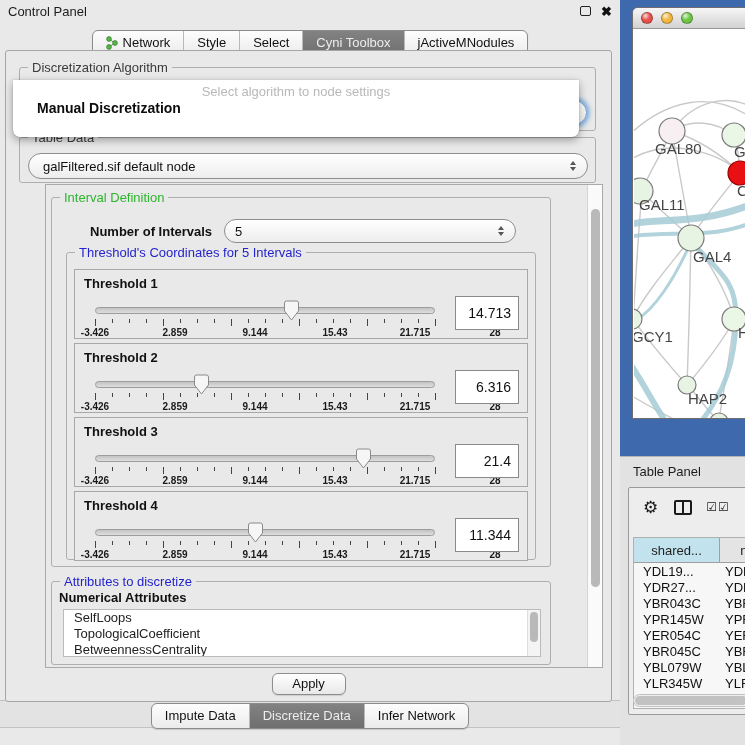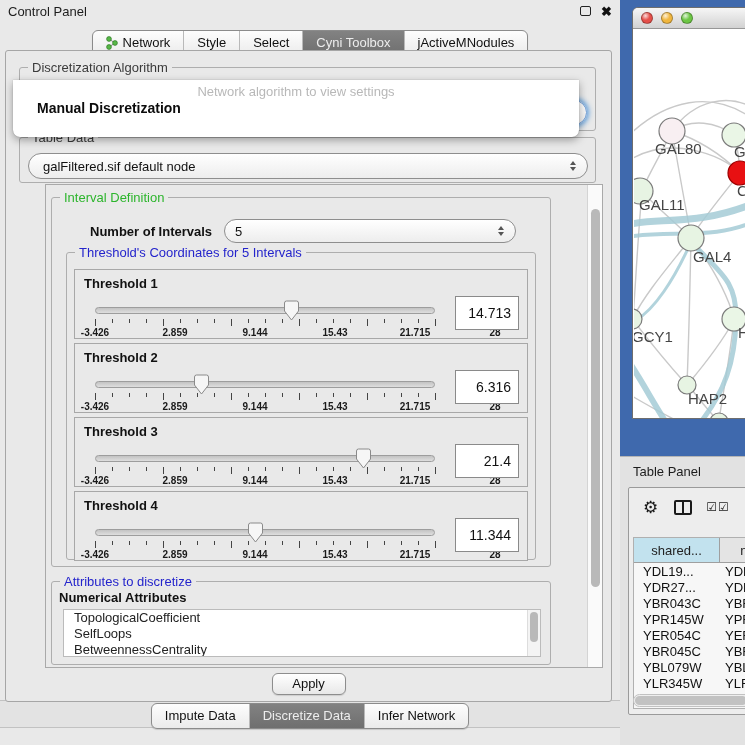--- a/index.html
+++ b/index.html
@@ -170,21 +170,21 @@
       </div>
       <div class="combo focused" style="left:21px; top:49px; width:560px; height:25px;">
         <span class="val"></span>
         <span class="stepper">
             <i class="up"></i>
             <i class="down"></i>
           </span>
       </div>
 
       <div class="alg-popup">
-        <div class="alg-hint">Network algorithm to view settings</div>
+        <div class="alg-hint">Select algorithm to node settings</div>
         <div id="popup-options">
             <div class="alg-option selected">Manual Discretization</div>
           </div>
       </div>
 
       <div class="tgroup" style="left:13px; top:86px; width:577px; height:46px;">
         <span class="legend dark">Table Data</span>
         <div class="combo" style="left:8px; top:15px; width:560px; height:26px;">
           <span class="val">galFiltered.sif default node</span>
           <span class="stepper">
@@ -384,22 +384,22 @@
   </div>
 </div>
           </div>
         </div>
 
         <div class="tgroup" style="left:5px; top:396px; width:500px; height:84px;">
           <span class="legend blue">Attributes to discretize</span>
           <span class="attr-label">Numerical Attributes</span>
           <div class="attr-list">
             <div id="attr-items">
+                <div class="attr-item">SelfLoops</div>
                 <div class="attr-item">TopologicalCoefficient</div>
-                <div class="attr-item">SelfLoops</div>
                 <div class="attr-item">BetweennessCentrality</div>
               </div>
             <div class="list-scrollbar">
                 <div class="thumb"></div>
               </div>
           </div>
         </div>
 
         <div class="v-scrollbar">
           <div class="thumb" style="top:24px; height:378px;"></div>

